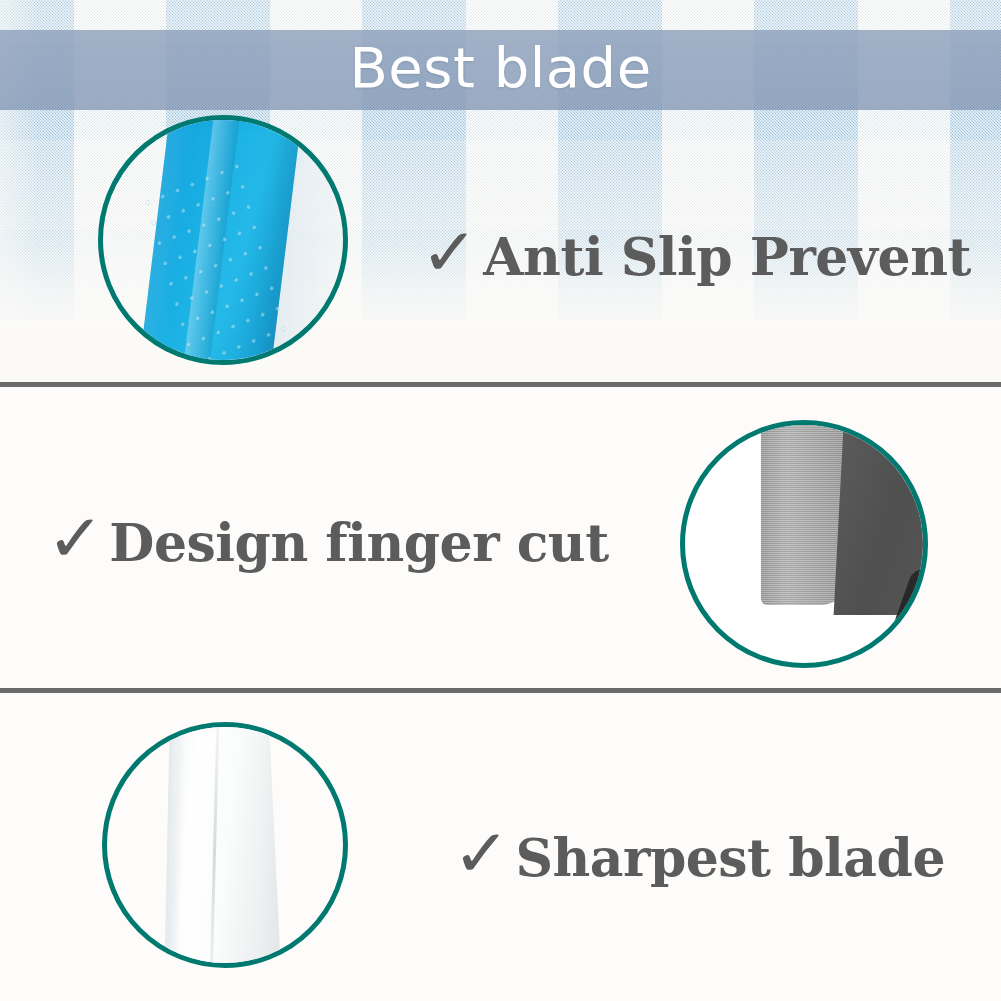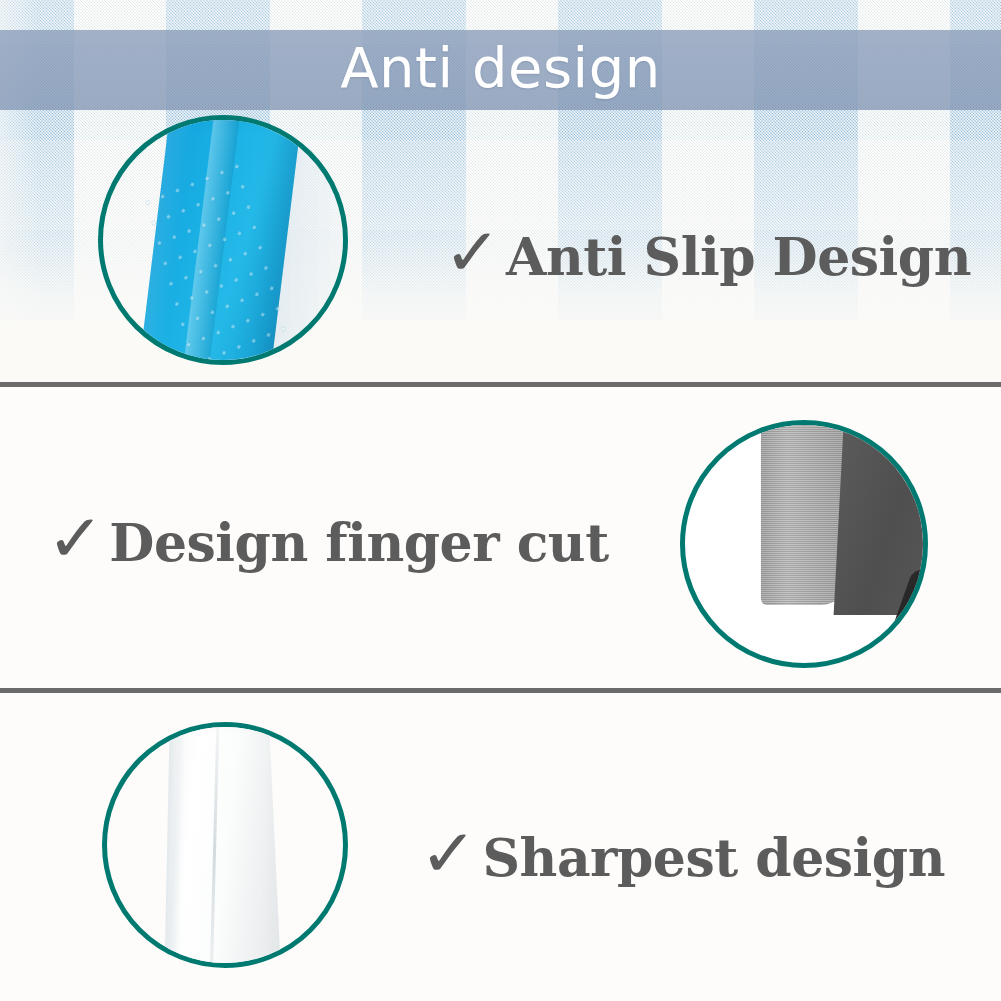--- a/index.html
+++ b/index.html
@@ -155,35 +155,35 @@
 
 <div class="page">
 
   <div class="panel1">
 
     <div class="fabric"></div>
     <div class="fabric-fade"></div>
     <div class="fabric-edge-l"></div>
 
     <div class="banner">
-      <div class="banner-title">Anti design</div>
+      <div class="banner-title">Best blade</div>
     </div>
 
     <div class="circle c1">
       <div class="handle-wrap">
         <div class="handle-shadow"></div>
         <div class="handle"></div>
         <div class="handle-bevel"></div>
         <div class="handle-dots"></div>
       </div>
     </div>
 
     <div class="feature f1">
       <span class="check">✓</span>
-      <span class="feature-text">Anti Slip Design</span>
+      <span class="feature-text">Anti Slip Prevent</span>
     </div>
   </div>
 
   <div class="divider" style="top:382px;"></div>
 
   <div class="panel2">
     <div class="feature f2" style="top:123px;left:48px;">
       <span class="check">✓</span>
       <span class="feature-text">Design finger cut</span>
     </div>
@@ -194,21 +194,21 @@
     <div class="body2"></div>
     <div class="grip2"></div>
     <div class="grip2-dots"></div>
   </div>
 
   <div class="divider" style="top:688px;"></div>
 
   <div class="panel3">
     <div class="feature f3" style="top:132px;right:56px;">
       <span class="check">✓</span>
-      <span class="feature-text">Sharpest design</span>
+      <span class="feature-text">Sharpest blade</span>
     </div>
   </div>
 
   <div class="circle c3">
     <div class="blade3"></div>
     <div class="blade3-ridge"></div>
     <div class="blade3-edge"></div>
   </div>
 
 </div>

